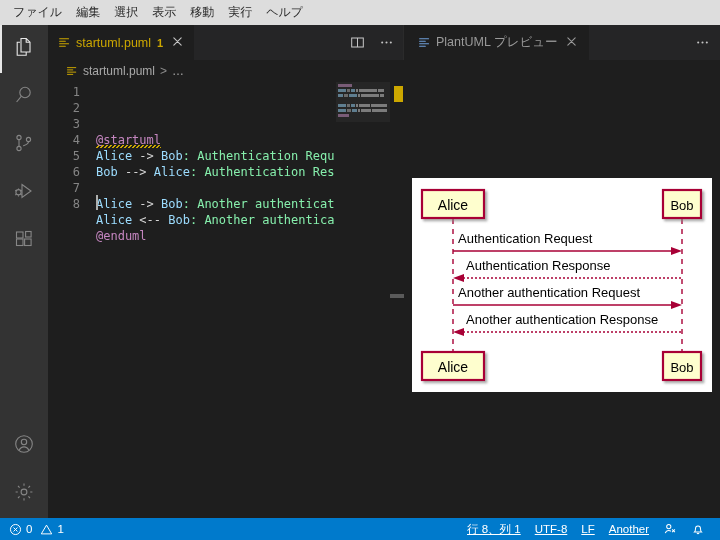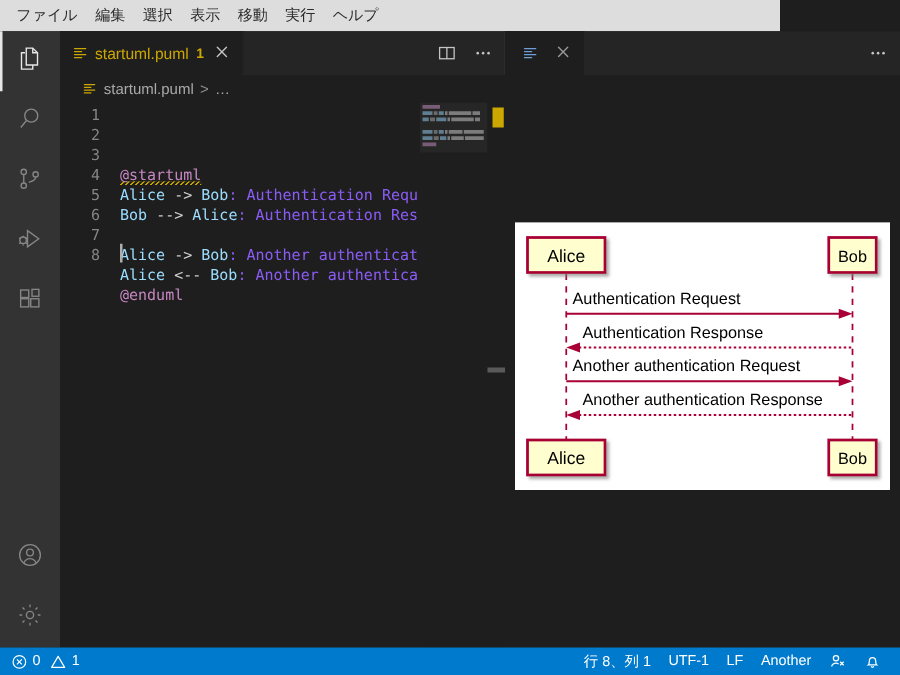--- a/index.html
+++ b/index.html
@@ -7,21 +7,21 @@
     width: 720px; height: 540px;
     overflow: hidden;
     background: #1e1e1e;
     font-family: "Liberation Sans", "DejaVu Sans", sans-serif;
     -webkit-font-smoothing: antialiased;
   }
   body { position: relative; }
 
   
   #menubar {
-    position: absolute; left: 0; top: 0; width: 624px; height: 25px;
+    position: absolute; left: 0; top: 0; width: 720px; height: 25px;
     background: #dddddd;
     display: flex; align-items: center;
     padding-left: 6px;
     font-size: 12px;
     color: #2b2b2b;
   }
   .menu-item {
     padding: 3px 7px 4px 7px;
     line-height: 15px;
     white-space: nowrap;
@@ -124,21 +124,21 @@
     padding-top: 2px;
     font-family: "DejaVu Sans Mono", "Liberation Mono", monospace;
     font-size: 12px; line-height: 16px;
     color: #d4d4d4;
     white-space: pre;
   }
   .code-line { height: 16px; position: relative; }
   .tok-pre { color: #c586c0; }
   .tok-part { color: #9cdcfe; }
   .tok-arrow { color: #d4d4d4; }
-  .tok-msg { color: #8b5cf6; }
+  .tok-msg { color: #86efac; }
   .squiggle {
     position: relative;
     background-repeat: repeat-x;
     background-position: left bottom;
     background-size: 4px 3px;
     background-image:
       linear-gradient(135deg, transparent 0 40%, #cca700 40% 60%, transparent 60% 100%);
     padding-bottom: 1px;
   }
   #cursor {
@@ -187,21 +187,21 @@
 
   
   #statusbar {
     position: absolute; left: 0; top: 518px; width: 720px; height: 22px;
     background: #007acc;
     display: flex; align-items: center;
     color: #ffffff; font-size: 11.5px;
   }
   .sb-left { display: flex; align-items: center; padding-left: 9px; gap: 4px; }
   .sb-right { margin-left: auto; display: flex; align-items: center; padding-right: 8px; gap: 0px; }
-  .sb-item { padding: 0 7px; display: flex; align-items: center; gap: 3px; height: 22px; white-space: nowrap; }
+  .sb-item { padding: 0 7px; display: flex; align-items: center; gap: 3px; height: 22px; white-space: nowrap; text-decoration: underline; }
 </style>
 </head>
 <body>
 
 <div id="menubar">
   <div class="menu-item">ファイル</div>
   <div class="menu-item">編集</div>
   <div class="menu-item">選択</div>
   <div class="menu-item">表示</div>
   <div class="menu-item">移動</div>
@@ -320,20 +320,21 @@
   </div>
 </div>
 
 <div id="tabbar-right">
   <div class="tab active" style="padding-left:14px;">
     <span class="tab-icon">
       <svg width="13" height="13" viewBox="0 0 16 16" fill="none" stroke="#6f9fd8" stroke-width="1.3" stroke-linecap="round">
         <path d="M2 3.5h11M2 6.5h7M2 9.5h11M2 12.5h7"></path>
       </svg>
     </span>
+    <span class="tab-label" style="color:#9a9a9a;">PlantUML プレビュー</span>
     <span class="tab-close">
       <svg width="11" height="11" viewBox="0 0 12 12" fill="none" stroke="#9a9a9a" stroke-width="1.2" stroke-linecap="round">
         <path d="M2 2 10 10M10 2 2 10"></path>
       </svg>
     </span>
   </div>
   <div class="tabbar-actions">
     <span class="tba">
       <svg width="15" height="15" viewBox="0 0 16 16" fill="#c5c5c5">
         <circle cx="3.4" cy="8" r="1.1"></circle>
@@ -499,21 +500,21 @@
     <span style="display:inline-flex;margin-left:4px;">
       <svg width="13" height="13" viewBox="0 0 16 16" fill="none" stroke="#ffffff" stroke-width="1.2" stroke-linejoin="round">
         <path d="M8 2.6 14.4 13.4H1.6z"></path>
       </svg>
     </span>
     <span>1</span>
   </div>
 
   <div class="sb-right">
     <div class="sb-item">行 8、列 1</div>
-    <div class="sb-item">UTF-1</div>
+    <div class="sb-item">UTF-8</div>
     <div class="sb-item">LF</div>
     <div class="sb-item">Another</div>
     <div class="sb-item">
       <span style="display:inline-flex;">
         <svg width="14" height="14" viewBox="0 0 16 16" fill="none" stroke="#ffffff" stroke-width="1.15">
           <circle cx="6.6" cy="5.2" r="2.4"></circle>
           <path d="M2.6 12.8c.7-2 2.2-3 4-3 .9 0 1.7.3 2.4.8"></path>
           <path d="M10.4 8.4l3.2 3.2M13.6 8.4l-3.2 3.2"></path>
         </svg>
       </span>

